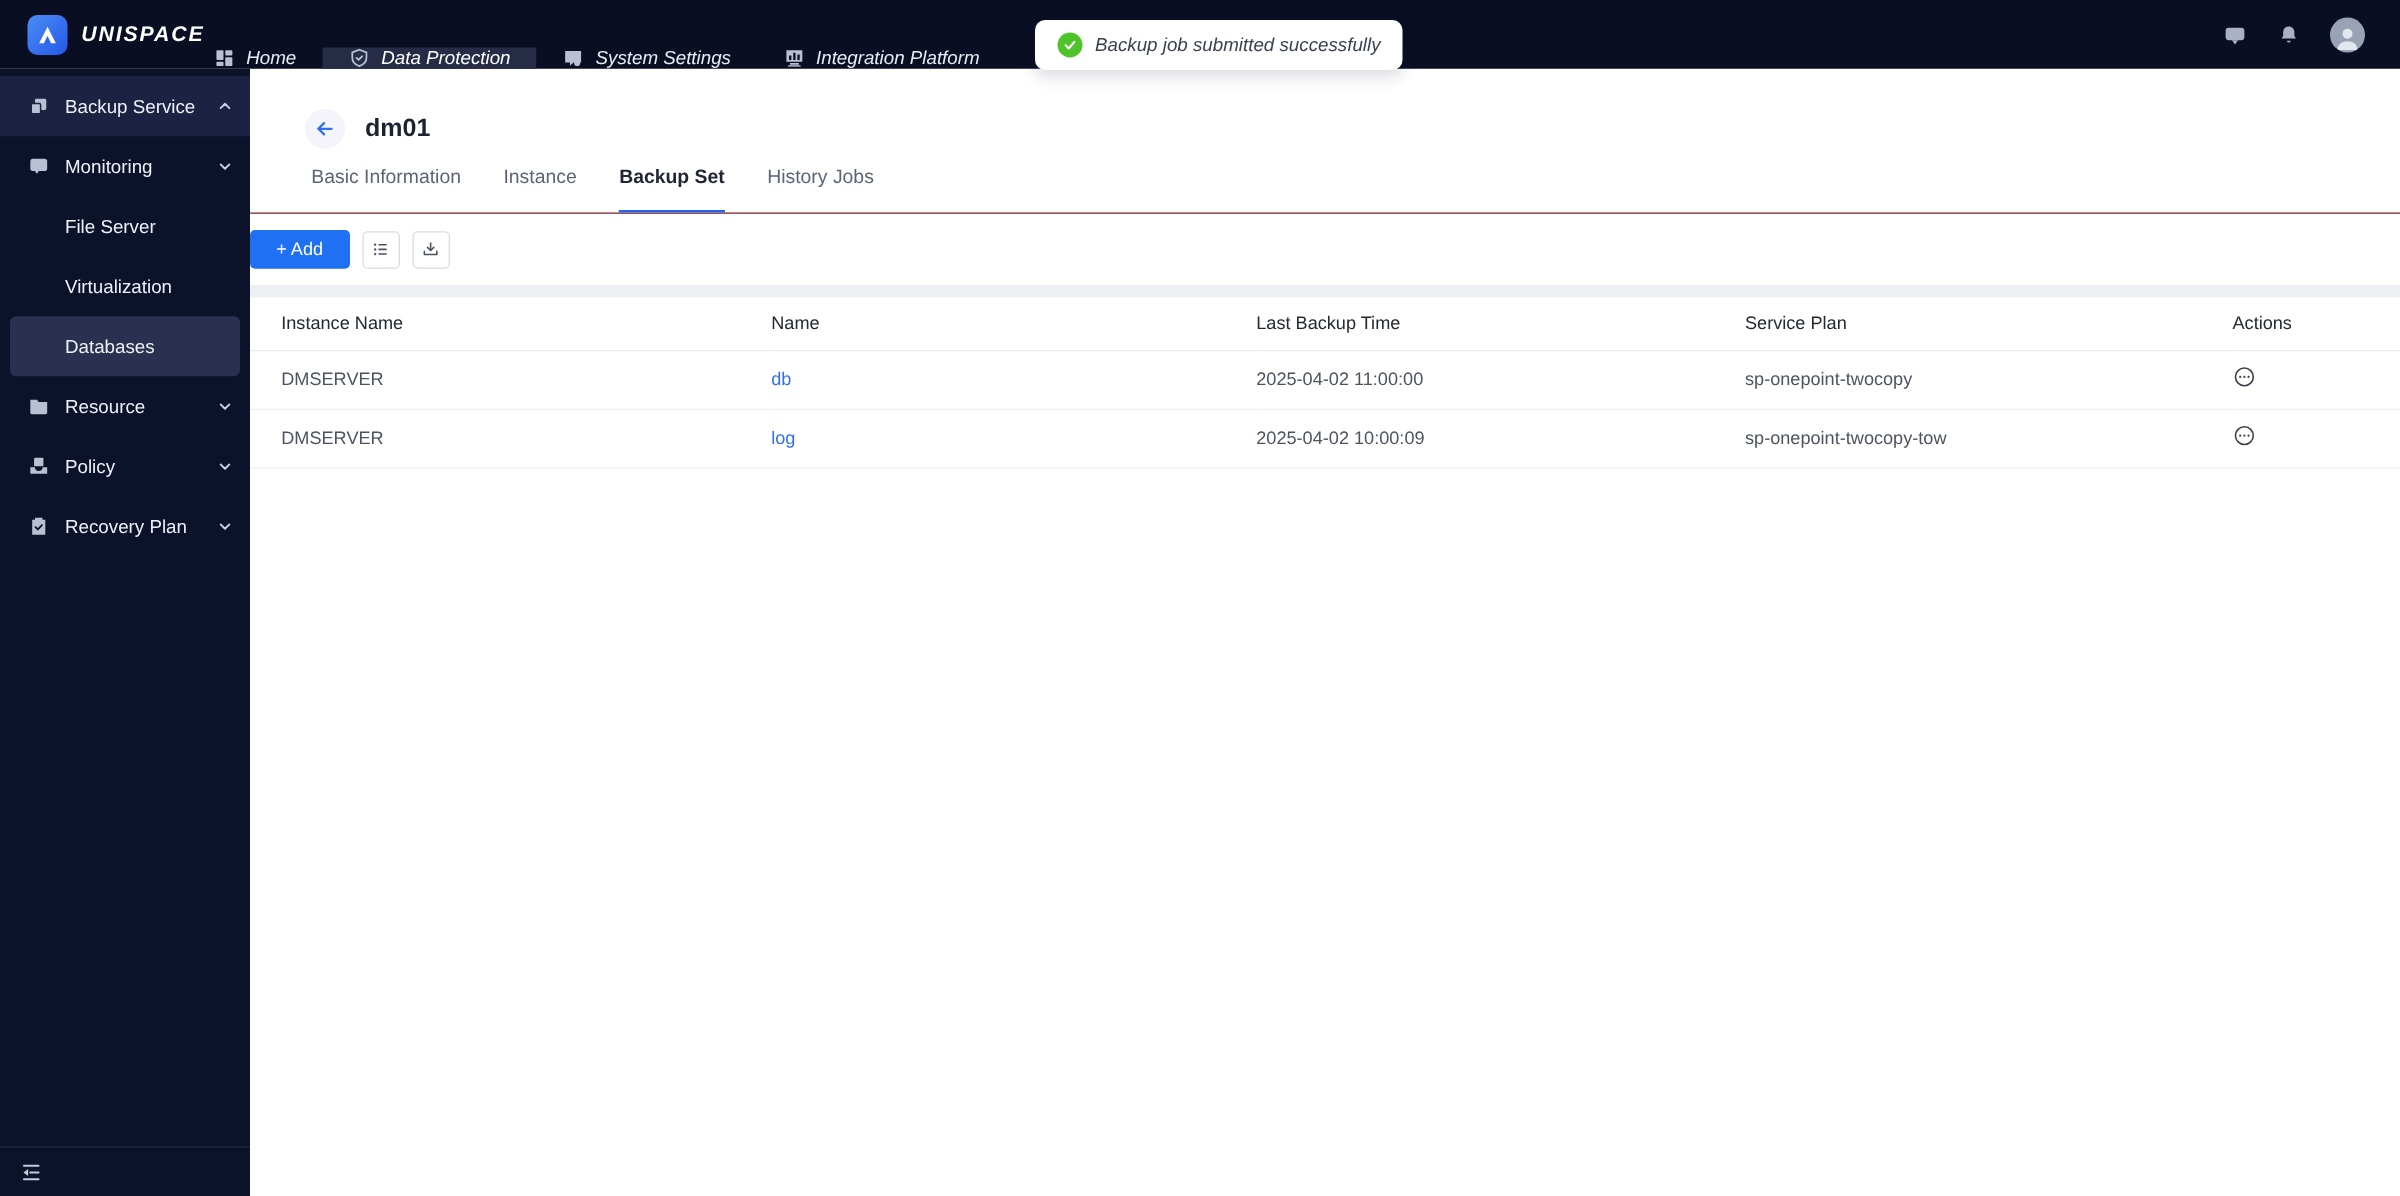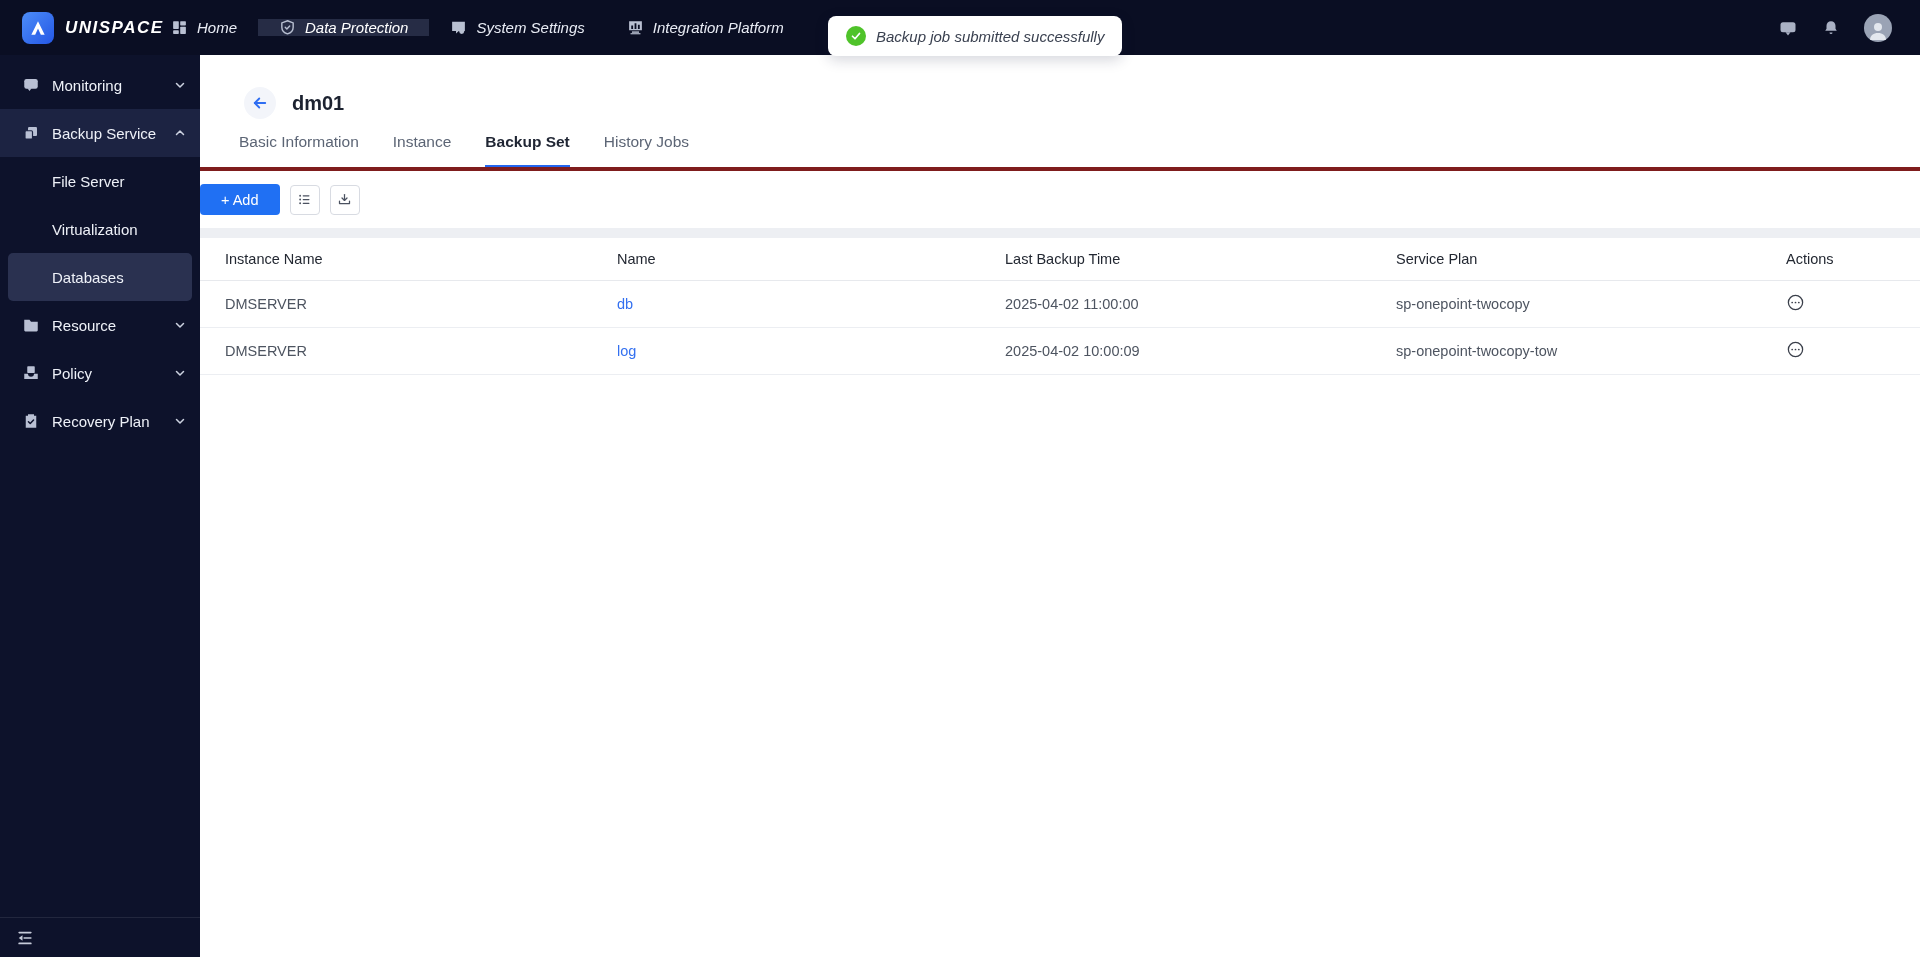--- a/index.html
+++ b/index.html
@@ -7,21 +7,21 @@
     font-family:"Liberation Sans", sans-serif; background:#fff; }
 
   
   .navbar { position:relative; height:55px; background:#0a0e23; display:flex;
     align-items:stretch; color:#fff; z-index:5;font-style:italic; }
   .logo { width:150px; display:flex; align-items:center; padding-left:22px; gap:11px; }
   .logo-badge { width:32px; height:32px; border-radius:8px; flex:0 0 auto;
     background:linear-gradient(135deg,#4d8df7,#2457e6); display:flex;
     align-items:center; justify-content:center; }
   .logo-text { font-size:17px; font-weight:bold; letter-spacing:1.5px; color:#fff; white-space:nowrap; }
-  .nav-items { display:flex; align-items:center; }
+  .nav-items { display:flex; align-items:flex-end; }
   .nav-item { display:flex; align-items:center; gap:9px; padding:0 21px;
     font-size:15px; color:#e8ebf4; cursor:pointer; white-space:nowrap; }
   .nav-item .nicon { color:#b9c0d2; display:flex; }
   .nav-item.active { background:#262c45; color:#fff; }
   .nav-right { margin-left:auto; display:flex; align-items:center; gap:24px; padding-right:28px; }
   .nav-right .nicon { color:#aab1c4; display:flex; cursor:pointer; }
   .avatar { width:28px; height:28px; border-radius:50%; background:#9aa3b5; display:flex;
     align-items:flex-end; justify-content:center; overflow:hidden; cursor:pointer; }
 
   
@@ -49,22 +49,22 @@
   .side-foot { margin-top:auto; border-top:1px solid rgba(255,255,255,.09);
     height:40px; display:flex; align-items:center; padding-left:15px; color:#c6cbd9; }
   .side-foot .sicon { cursor:pointer; display:flex; }
 
   
   .main { flex:1; background:#fff; display:flex; flex-direction:column; min-width:0; }
   .page-head { padding:30px 0 0 44px; display:flex; align-items:center; gap:16px; height:66px; }
   .back-btn { width:32px; height:32px; border-radius:50%; background:#f3f5fa;
     display:flex; align-items:center; justify-content:center; cursor:pointer; color:#2f6ef2; }
   .page-title { font-size:20px; font-weight:bold; color:#1c2230; }
-  .tabs { display:flex; gap:34px; padding-left:39px; margin-top:12px;
-    border-bottom:4px solid #7f1d1d; height:38px; }
+  .tabs { display:flex; gap:34px; padding-left:49px; margin-top:12px;
+    border-bottom:1px solid #7f1d1d; height:38px; }
   .tab { font-size:15.5px; color:#5c6575; cursor:pointer; padding-bottom:12px;
     border-bottom:2.5px solid transparent; }
   .tab.active { color:#1f2533; font-weight:bold; border-bottom-color:#2366f0; }
 
   .toolbar { height:57px; display:flex; align-items:center; justify-content:flex-start;
     gap:10px; padding-right:24px; }
   .add-btn { background:#2070f3; color:#fff; border:none; border-radius:4px;
     height:31px; padding:0 21px; font-size:14.5px; font-family:inherit; cursor:pointer; }
   .tool-btn { width:30px; height:30px; border:1px solid #d8dbe2; border-radius:4px;
     background:#fff; display:flex; align-items:center; justify-content:center;
@@ -165,45 +165,45 @@
           <path d="M5 12.5 l5 5 L19 7"></path>
         </svg>
     </span>
     <span class="toast-msg">Backup job submitted successfully</span>
   </div>
 </div>
 
 <div class="shell">
 
   <div class="sidebar">
+    <div class="side-item group-open">
+      <span class="sicon">
+        <svg width="18" height="18" viewBox="0 0 24 24" fill="currentColor">
+            <rect x="8" y="4" width="12" height="12" rx="1.5"></rect>
+            <rect x="4" y="9" width="10" height="11" rx="1.5" stroke="#1c2342" stroke-width="1.6"></rect>
+          </svg>
+      </span>
+      <span class="slabel">Backup Service</span>
+      <span class="chev">
+        <svg width="12" height="12" viewBox="0 0 24 24" fill="none" stroke="currentColor" stroke-width="3" stroke-linecap="round" stroke-linejoin="round">
+            <path d="M5 15 l7-7 7 7"></path>
+          </svg>
+      </span>
+    </div>
     <div class="side-item">
       <span class="sicon">
         <svg width="18" height="18" viewBox="0 0 24 24" fill="currentColor">
             <rect x="3" y="4" width="18" height="13" rx="3"></rect>
             <path d="M10 20 l-2.8-3.8 h5.6 Z"></path>
           </svg>
       </span>
       <span class="slabel">Monitoring</span>
       <span class="chev">
         <svg width="12" height="12" viewBox="0 0 24 24" fill="none" stroke="currentColor" stroke-width="3" stroke-linecap="round" stroke-linejoin="round">
             <path d="M5 9 l7 7 7-7"></path>
-          </svg>
-      </span>
-    </div>
-    <div class="side-item group-open">
-      <span class="sicon">
-        <svg width="18" height="18" viewBox="0 0 24 24" fill="currentColor">
-            <rect x="8" y="4" width="12" height="12" rx="1.5"></rect>
-            <rect x="4" y="9" width="10" height="11" rx="1.5" stroke="#1c2342" stroke-width="1.6"></rect>
-          </svg>
-      </span>
-      <span class="slabel">Backup Service</span>
-      <span class="chev">
-        <svg width="12" height="12" viewBox="0 0 24 24" fill="none" stroke="currentColor" stroke-width="3" stroke-linecap="round" stroke-linejoin="round">
-            <path d="M5 15 l7-7 7 7"></path>
           </svg>
       </span>
     </div>
     <div class="side-sub">
       <span>File Server</span>
     </div>
     <div class="side-sub">
       <span>Virtualization</span>
     </div>
     <div class="side-sub selected">

